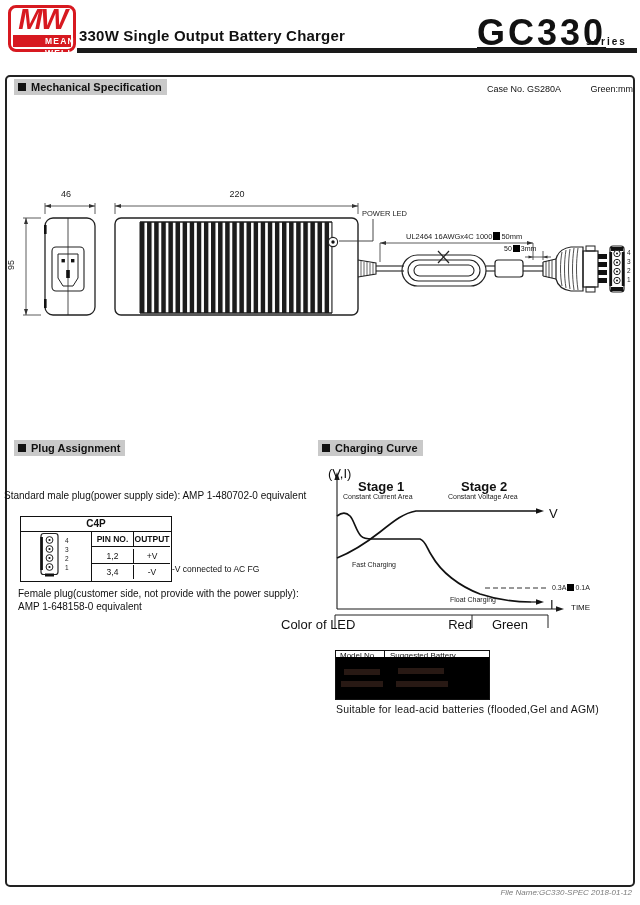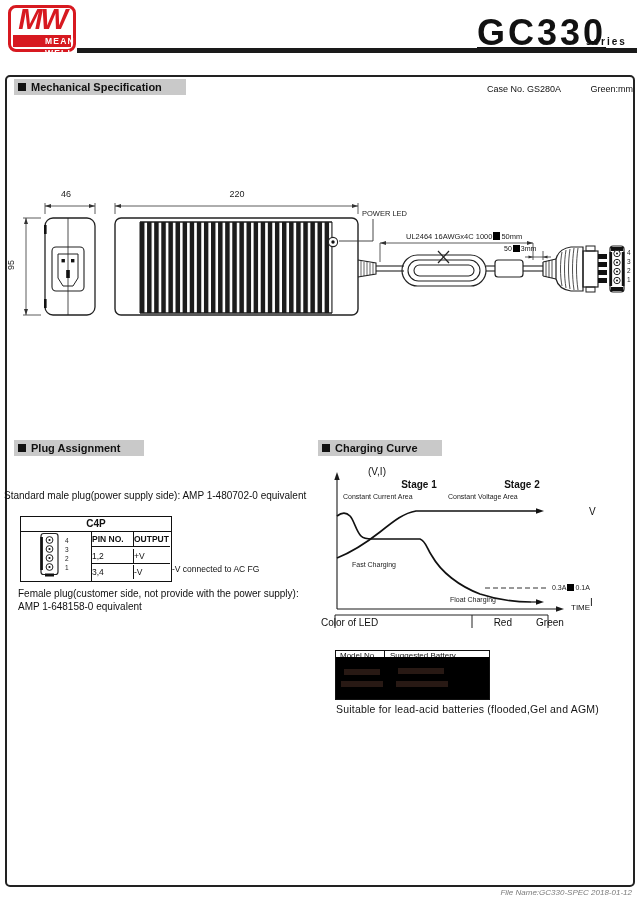--- a/index.html
+++ b/index.html
@@ -17,46 +17,46 @@
              color:#fff;font-size:8.5px;font-weight:bold;letter-spacing:1.2px;text-align:center;line-height:12px;padding-left:32px;}
   .prod-title{left:79px;top:27px;font-size:15px;font-weight:bold;letter-spacing:.2px;}
   .series-name{left:477px;top:12px;font-size:36px;font-weight:bold;letter-spacing:3px;text-decoration:underline;}
   .series-suffix{left:586px;top:28px;font-size:10px;font-weight:bold;letter-spacing:2px;margin-top:8px;}
   .header-bar{left:77px;top:48px;width:560px;height:5px;background:#1a1a1a;}
 
   .outer-box{left:5px;top:75px;width:630px;height:812px;border:2px solid #222;
              border-radius:5px;box-sizing:border-box;}
 
   .sec{position:absolute;display:flex;align-items:center;gap:5px;background:#c9c9c9;
-       font-size:11px;font-weight:bold;padding:2px 24px 2px 4px;}
+       font-size:11px;font-weight:bold;padding:2px 5px 2px 4px;}
   .sq{width:8px;height:8px;background:#111;flex:0 0 auto;}
 
   .caseno{left:487px;top:84px;width:146px;display:flex;justify-content:space-between;font-size:9px;}
 
   svg.lineart{position:absolute;left:0;top:0;pointer-events:none;}
 
   .bb{display:inline-block;width:7px;height:8px;background:#000;vertical-align:-1px;margin:0 1px;}
   .bb.small{width:7px;height:7px;}
 
   
   .dim{font-size:9px;color:#222;}
   .lbl7{font-size:7.5px;color:#222;}
   .pincol{display:flex;flex-direction:column;font-size:6.5px;line-height:9px;color:#222;}
 
   
   .ch7{font-size:7px;color:#222;}
-  .ch7b{font-size:10px;font-weight:bold;color:#111;margin-left:40px;}
+  .ch7b{font-size:13px;font-weight:bold;color:#111;}
 
   
   .c4p{left:20px;top:516px;width:150px;border:1.5px solid #111;background:#fff;box-sizing:content-box;}
   .c4p-title{height:14px;line-height:14px;text-align:center;font-weight:bold;font-size:10px;
              border-bottom:1px solid #111;}
   .c4p-grid{display:grid;grid-template-columns:71px 41px 37px;}
   .c4p-conn{grid-row:1/4;position:relative;border-right:1px solid #111;}
-  .c4p-cell{border-bottom:1px solid #111;height:14px;line-height:14px;text-align:left;font-size:8.5px;}
+  .c4p-cell{border-bottom:1px solid #111;height:14px;line-height:14px;text-align:center;font-size:8.5px;}
   .c4p-cell.hd{font-weight:bold;}
   .c4p-cell.cB{border-left:1px solid #111;}
   .c4p-cell.last{border-bottom:none;}
   .c4p-pins{position:absolute;left:44px;top:4px;}
 
   .note10{font-size:10px;color:#111;}
   .note85{font-size:8.5px;color:#111;}
 
   
   .model-table{left:335px;top:650px;width:155px;height:50px;border:1.5px solid #111;
@@ -72,20 +72,21 @@
 </style>
 </head>
 <body>
 
 <div class="page">
 
   <div class="abs logo">
     <div class="logo-mw">MW</div>
     <div class="logo-band">MEAN WELL</div>
   </div>
+  <div class="t prod-title">330W Single Output Battery Charger</div>
   <div class="t series-name">GC330</div>
   <div class="t series-suffix">series</div>
   <div class="abs header-bar"></div>
 
   <div class="abs outer-box"></div>
 
   <div class="sec" style="left:14px;top:79px;">
     <span class="sq"></span>
     <span>Mechanical Specification</span>
   </div>

